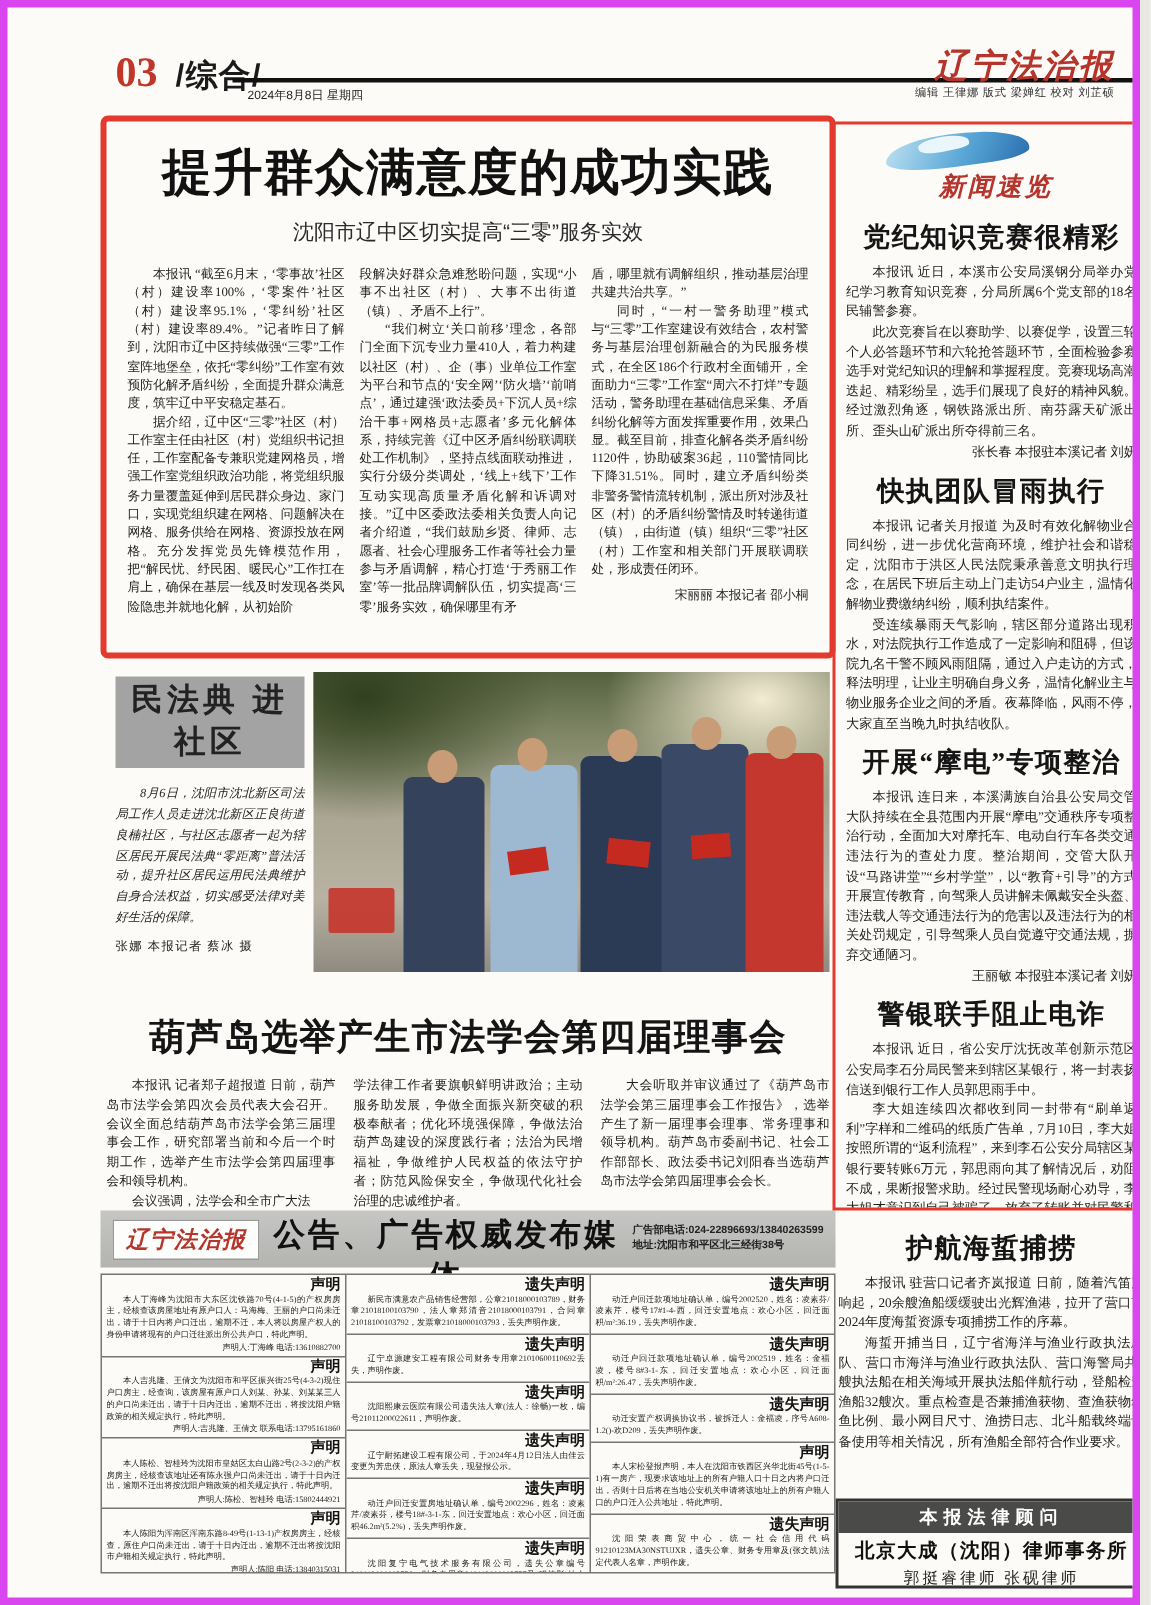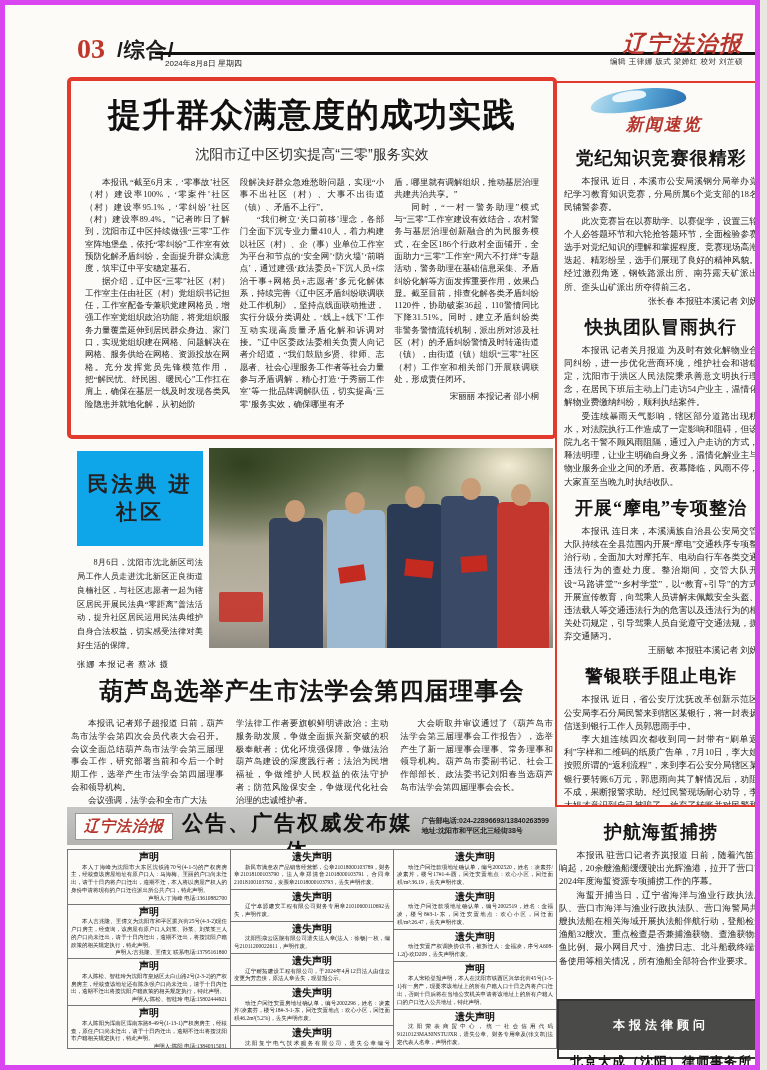--- a/index.html
+++ b/index.html
@@ -19,22 +19,22 @@
   .lead-headline { margin-top:12px; text-align:center; font-size:33px; font-weight:bold; color:#111; font-family:"Liberation Sans","DejaVu Sans",sans-serif; letter-spacing:1px; }
   .lead-sub { margin-top:8px; text-align:center; font-size:14px; color:#2b2b2b; font-family:"Liberation Sans",sans-serif; }
   .lead-cols { display:flex; gap:10px; padding:12px 14px 0 14px; height:262px; overflow:hidden; }
   .lead-cols .col { flex:1; font-size:8.5px; line-height:1.45; text-align:justify; color:#1e1e1e; }
   p.ind { text-indent:2em; }
   p:empty { display:none; }
   .byline { text-align:right; margin-top:5px; font-size:8.5px; color:#1e1e1e; }
 
   
   .photo-info { position:absolute; left:72px; top:446px; width:126px; }
-  .photo-title { background:#0ea5e9; padding:19px 4px; text-align:center; font-size:21px; font-weight:bold; color:#222; font-family:"Liberation Sans",sans-serif; line-height:1.35; letter-spacing:3px; }
-  .photo-caption { margin-top:10px; font-size:8.2px; line-height:1.7; text-align:justify; color:#222; }
+  .photo-title { background:#a3a3a3; padding:2px 4px; text-align:center; font-size:21px; font-weight:bold; color:#222; font-family:"Liberation Sans",sans-serif; line-height:1.35; letter-spacing:3px; }
+  .photo-caption { margin-top:10px; font-size:8.2px; line-height:1.7; text-align:justify; font-style:italic; color:#222; }
   .photo-credit { margin-top:6px; font-size:8.2px; color:#222; letter-spacing:1px; }
   .photo { position:absolute; left:204px; top:443px; width:344px; height:200px; overflow:hidden;
            background:linear-gradient(180deg,#55623f 0%,#7b8261 18%,#a9a590 45%,#b9b2a4 75%,#8f8a80 100%); }
   .ph-sky { position:absolute; right:0; top:0; width:150px; height:90px; background:radial-gradient(ellipse at 70% 20%,#f4ecd4 0%,rgba(244,236,212,0) 70%); }
   .ph-leaf { position:absolute; left:-20px; top:-20px; width:180px; height:120px; background:radial-gradient(ellipse at 30% 30%,#31411f 0%,rgba(49,65,31,0) 70%); }
   .person { position:absolute; border-radius:6px 6px 0 0; }
   .head { position:absolute; width:20px; height:22px; border-radius:50%; background:#c89c77; }
   .booklet { position:absolute; background:#c42a20; }
   .ph-sign { position:absolute; left:10px; bottom:26px; width:44px; height:30px; background:#c4372e; opacity:.92; border-radius:2px; }
 
@@ -49,38 +49,38 @@
   .banner-brand { background:#fdfdfb; border:1px solid #999; padding:3px 8px; font-size:15px; font-weight:bold; font-style:italic; color:#b5342c; letter-spacing:1px; }
   .banner-title { flex:1; text-align:center; font-size:21px; font-weight:bold; color:#111; font-family:"Liberation Sans",sans-serif; letter-spacing:2px;margin-top:22px; }
   .banner-contact { font-size:7px; font-weight:bold; color:#222; line-height:1.5; font-family:"Liberation Sans",sans-serif; }
 
   
   .classifieds { position:absolute; left:62px; top:844px; width:490px; height:200px; border:1px solid #777; display:flex; background:#fcfbf8; overflow:hidden; }
   .cl-col { flex:1; border-right:1px solid #777; overflow:hidden; }
   .cl-col:last-child { border-right:none; }
   .ad-box { border-bottom:1px solid #777; padding:1px 3px 2px 3px; }
   .ad-box:last-child { border-bottom:none; }
-  .ad-title { text-align:center; font-size:10px; font-weight:bold; color:#111; line-height:1.25; }
+  .ad-title { text-align:right; font-size:10px; font-weight:bold; color:#111; line-height:1.25; }
   .ad-text { font-size:5.5px; line-height:1.42; text-align:justify; color:#222; text-indent:2em; }
   .ad-sig { font-size:5.5px; text-align:right; color:#222; }
 
   
   .news-frame { position:absolute; left:550px; top:76px; width:212px; height:726px; border:2px solid #e23b2e; padding:4px 7px; overflow:hidden; }
   .nb-logo { position:relative; height:52px; }
   .nb-swoosh { position:absolute; left:26px; top:2px; width:96px; height:22px; background:linear-gradient(120deg,#bfe2f2,#5aa7d6 55%,#2a6fae); border-radius:60% 80% 40% 70%/90% 100% 40% 60%; transform:rotate(-8deg); }
   .nb-fish { position:absolute; left:48px; top:4px; width:34px; height:10px; background:#eaf6fc; border-radius:50% 80% 30% 60%; transform:rotate(-12deg); }
   .nb-logo-text { position:absolute; left:62px; top:26px; font-size:17px; font-weight:bold; font-style:italic; color:#b5342c; letter-spacing:2px; }
   .brief-title { text-align:center; font-size:18px; font-weight:bold; color:#151515; font-family:Liberation Serif, serif; margin:7px 0 5px 0; letter-spacing:1px; }
   .brief-body { font-size:8.8px; line-height:1.5; text-align:justify; color:#1e1e1e; }
   .brief-byline { text-align:right; font-size:8.8px; margin-top:2px; color:#1e1e1e; }
   .brief5 { position:absolute; left:552px; top:808px; width:208px; height:180px; overflow:hidden; padding:0 2px; }
 
   
   .advisor { position:absolute; left:552px; top:994px; width:208px; height:60px; border:2px solid #333; background:#fcfbf8; }
-  .advisor-bar { background:#4a4a48; color:#fff; text-align:center; font-size:12px; font-weight:bold; letter-spacing:4px; padding:16px 0; font-family:"Liberation Sans",sans-serif; }
+  .advisor-bar { background:#4a4a48; color:#fff; text-align:center; font-size:12px; font-weight:bold; letter-spacing:4px; padding:2px 0; font-family:"Liberation Sans",sans-serif; }
   .advisor-firm { text-align:center; font-size:13px; font-weight:bold; color:#111; margin-top:3px; letter-spacing:1px; }
   .advisor-lawyers { text-align:center; font-size:10.5px; color:#222; margin-top:2px; letter-spacing:2px; }
 </style>
 </head>
 <body>
 
 <div class="page">
 
   <div class="pageno">03</div>
   <div class="section-slash">/综合/</div>

